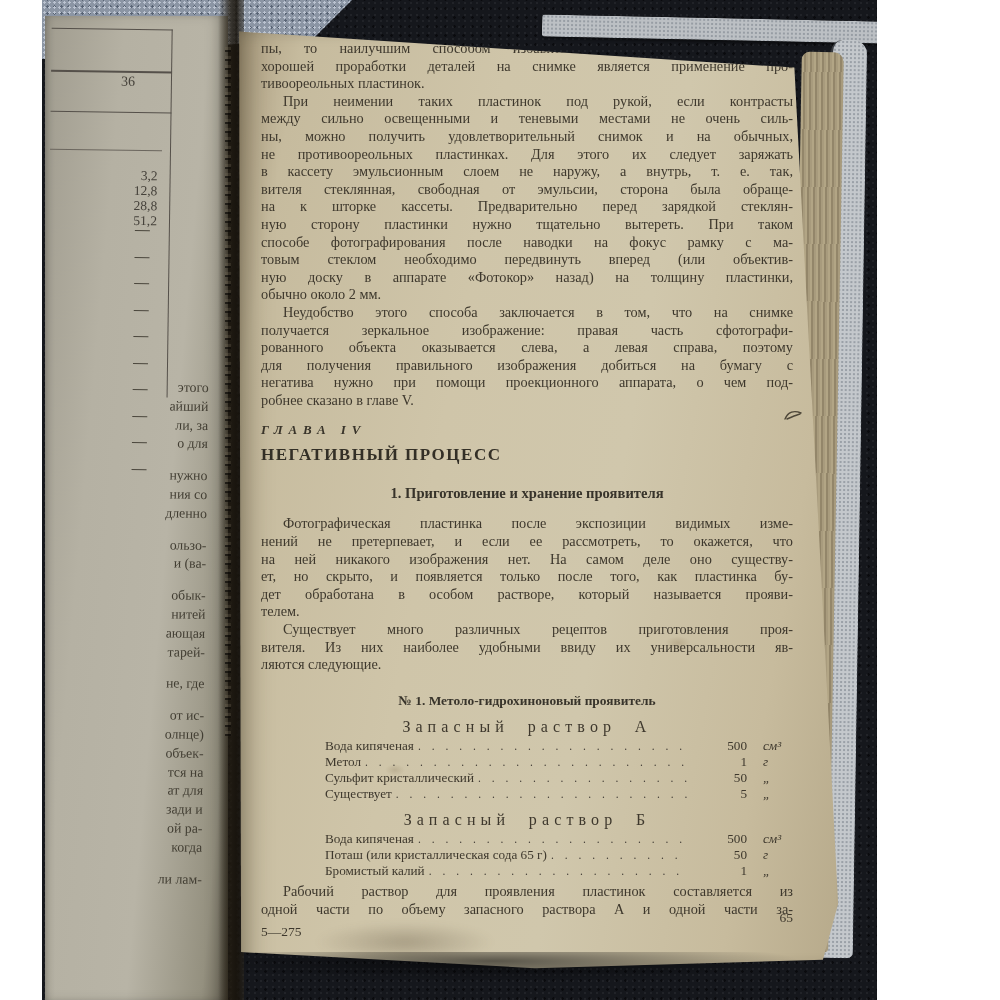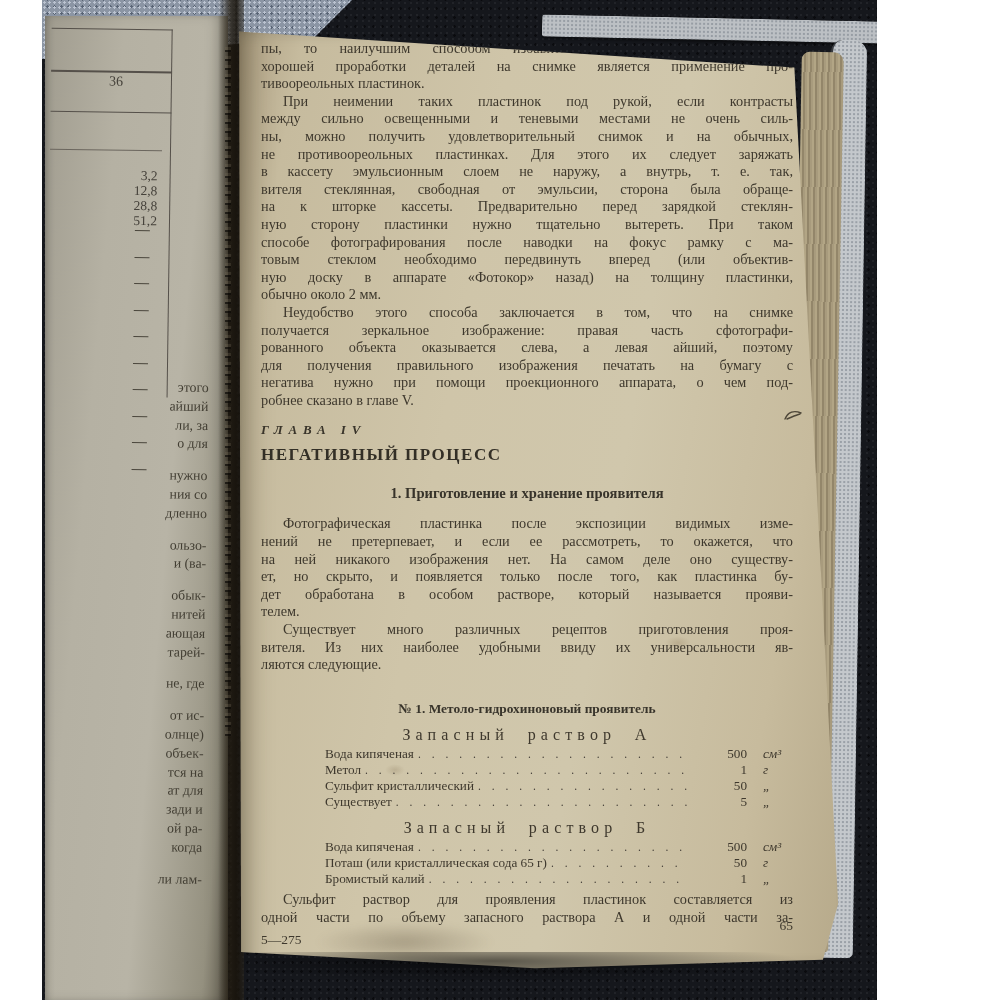--- a/index.html
+++ b/index.html
@@ -29,21 +29,21 @@
     background:repeating-linear-gradient(90deg,#b2a585 0 2px,#93866a 2px 4px,#a89b7d 4px 6px);
     border-radius:8px 10px 4px 4px;}
   
   .left-page{position:absolute;left:3px;top:16px;width:183px;height:984px;
     background:linear-gradient(95deg,#a09c8f 0%,#b5b1a3 30%,#b8b4a6 62%,#94907f 90%,#6d6859 100%);
     box-shadow:inset 6px 0 10px -6px rgba(0,0,0,.4),inset -14px 0 18px -10px rgba(0,0,0,.45);}
   .lp-inner{position:absolute;inset:0;transform:rotate(0.8deg);color:#45413a;}
   .tline{position:absolute;left:0;height:0;border-top:1px solid #55504a;}
   .tline.thick{border-top-width:2px;}
   .vline{position:absolute;width:0;border-left:1.5px solid #55504a;}
-  .cell36{position:absolute;left:44px;top:58px;width:42px;text-align:center;font-size:14px;}
+  .cell36{position:absolute;left:56px;top:58px;width:42px;text-align:center;font-size:14px;}
   .nums{position:absolute;left:20px;top:152px;width:88px;text-align:right;font-size:13.5px;line-height:15px;}
   .dashcol{position:absolute;left:86px;top:214px;}
   .dash{width:15px;height:13.5px;border-top:1.5px solid #4a463c;margin-top:12px;}
   .dash:first-child{margin-top:0;}
   .frags{position:absolute;left:0;top:362px;width:162px;text-align:right;font-size:13.8px;color:#423e33;}
   .frag{line-height:18.8px;white-space:nowrap;}
   .frag-gap{height:13px;}
   
   .gutter{position:absolute;left:176px;top:0;width:26px;height:1000px;
     background:linear-gradient(90deg,rgba(40,33,20,0) 0%,rgba(35,28,16,.75) 45%,rgba(25,20,12,.9) 70%,rgba(50,42,28,.4) 100%);}
@@ -59,21 +59,21 @@
   .para{margin:0;}
   .line{line-height:17.6px;text-align:justify;text-align-last:justify;white-space:normal;}
   .line.endl{text-align-last:left;}
   .line.indent{text-indent:22px;}
   .chapter{margin-top:12px;}
   .chapter-kicker{font-style:italic;font-weight:bold;font-size:13px;letter-spacing:.45em;line-height:18px;color:#39342a;}
   .chapter-title{font-weight:bold;font-size:17px;letter-spacing:1.5px;line-height:24px;margin-top:4px;color:#332f26;}
   .section-title{margin-top:16px;text-align:center;font-weight:bold;font-size:14.6px;line-height:20px;color:#37332a;}
   .blocks-mid .para:first-child .line:first-child{}
   .blocks-mid{margin-top:12px;}
-  .recipe-title{margin-top:26px;text-align:center;font-weight:bold;font-size:13.4px;line-height:18px;color:#38342b;}
+  .recipe-title{margin-top:18px;text-align:center;font-weight:bold;font-size:13.4px;line-height:18px;color:#38342b;}
   .sol-title{margin:8px 0 3px;text-align:center;font-size:16px;letter-spacing:.32em;word-spacing:.6em;line-height:17px;}
   .ing-row{display:flex;align-items:baseline;margin-left:64px;width:468px;line-height:16.2px;font-size:13.2px;}
   .ing-name{white-space:nowrap;}
   .ing-dots{flex:1;overflow:hidden;white-space:nowrap;letter-spacing:4px;font-size:11.5px;color:#46413a;margin:0 4px;}
   .ing-amt{display:flex;justify-content:flex-end;width:54px;white-space:nowrap;}
   .ing-unit{width:30px;text-align:left;font-style:italic;padding-left:16px;white-space:nowrap;}
   .closing{margin-top:4px;}
   .footer-row{display:flex;justify-content:space-between;margin-top:4px;font-size:13.5px;}
   .sig{transform:translateY(2px);}
   .pagenum{transform:translateY(-12px);}
@@ -189,22 +189,22 @@
               <div class="line">на к шторке кассеты. Предварительно перед зарядкой стеклян-</div>
               <div class="line">ную сторону пластинки нужно тщательно вытереть. При таком</div>
               <div class="line">способе фотографирования после наводки на фокус рамку с ма-</div>
               <div class="line">товым стеклом необходимо передвинуть вперед (или объектив-</div>
               <div class="line">ную доску в аппарате «Фотокор» назад) на толщину пластинки,</div>
               <div class="line endl">обычно около 2 мм.</div>
             </div>
             <div class="para">
               <div class="line indent">Неудобство этого способа заключается в том, что на снимке</div>
               <div class="line">получается зеркальное изображение: правая часть сфотографи-</div>
-              <div class="line">рованного объекта оказывается слева, а левая айший, поэтому</div>
-              <div class="line">для получения правильного изображения печатать на бумагу с</div>
+              <div class="line">рованного объекта оказывается слева, а левая справа, поэтому</div>
+              <div class="line">для получения правильного изображения добиться на бумагу с</div>
               <div class="line">негатива нужно при помощи проекционного аппарата, о чем под-</div>
               <div class="line endl">робнее сказано в главе V.</div>
             </div>
           </div>
 
         <div class="chapter">
           <div class="chapter-kicker">ГЛАВА IV</div>
           <div class="chapter-title">НЕГАТИВНЫЙ ПРОЦЕСС</div>
         </div>
 
@@ -270,21 +270,21 @@
             <div class="ing-row">
               <span class="ing-name">Бромистый калий</span>
               <span class="ing-dots">. . . . . . . . . . . . . . . . . . . . . . . . . . . . . . . . . . . . . . . . . . . . . . . . . . . . . . . . . . . . </span>
               <span class="ing-amt">1</span>
               <span class="ing-unit">„</span>
             </div>
           </div>
 
         <div class="closing">
             <div class="para">
-              <div class="line indent">Сульфит раствор для проявления пластинок составляется из</div>
+              <div class="line indent">Рабочий раствор для проявления пластинок составляется из</div>
               <div class="line">одной части по объему запасного раствора А и одной части за-</div>
             </div>
           </div>
 
         <div class="footer-row">
           <span class="sig">5—275</span>
           <span class="pagenum">65</span>
         </div>
       </div>
     </div>

